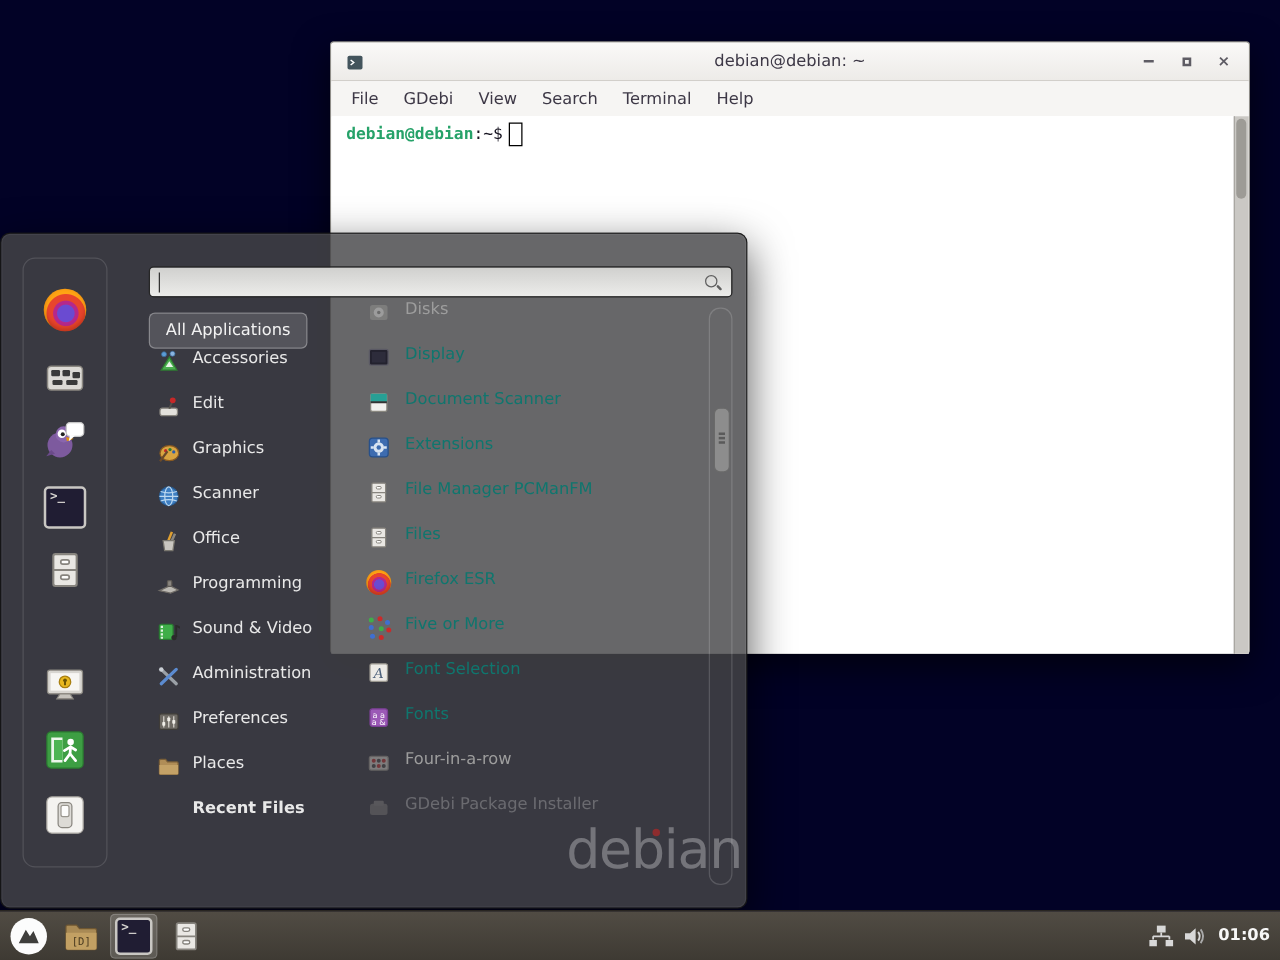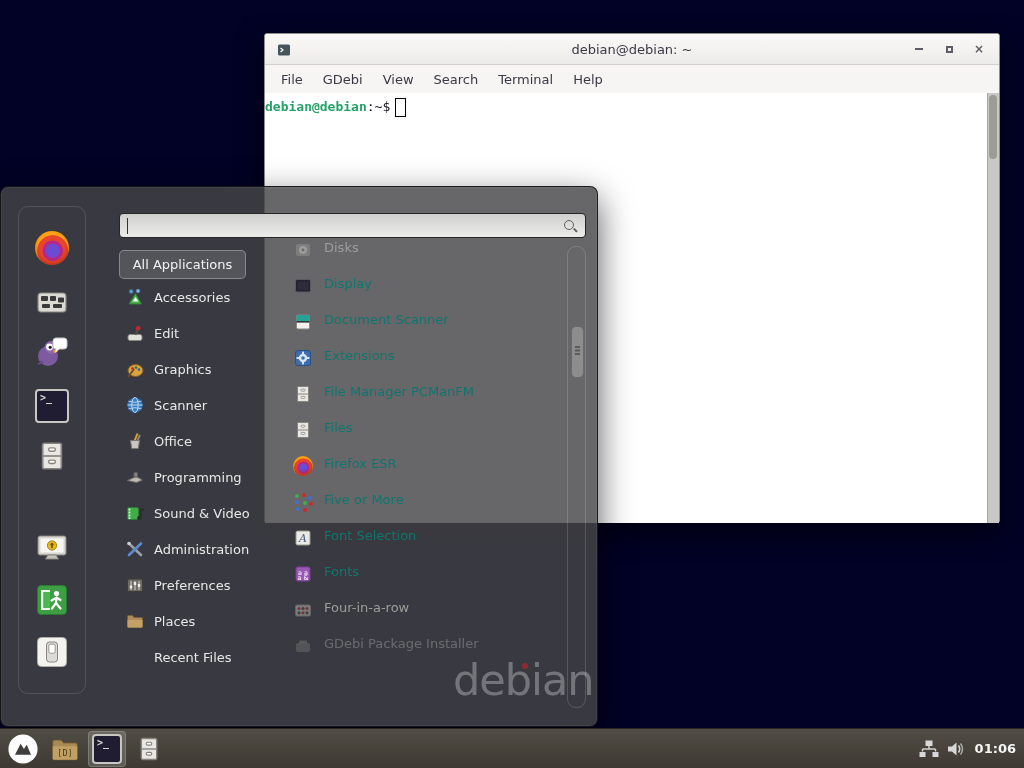--- a/index.html
+++ b/index.html
@@ -29,21 +29,21 @@
   .glyph-max{width:7px;height:7px;border:2px solid #5e5c64;box-sizing:border-box;}
   .glyph-close{color:#5e5c64;font-size:12px;font-weight:bold;line-height:1;}
   .menubar{
     height:28px;background:#f6f5f3;display:flex;align-items:center;
     padding-left:6px;font-size:13px;color:#3d3846;
   }
   .menubar .mitem{padding:4px 10px;border-radius:3px;}
   .term-content{
     position:relative;height:430px;background:#fff;
     font-family:"DejaVu Sans Mono",monospace;font-size:13px;
-    padding:5px 0;box-sizing:border-box;
+    padding:5px 12px;box-sizing:border-box;
   }
   .prompt-user{color:#26a269;font-weight:bold;}
   .prompt-suffix{color:#171421;}
   .term-cursor{display:inline-block;width:9px;height:17px;border:1.4px solid #000;vertical-align:middle;margin-left:5px;background:#fff;}
   .term-scrollbar{
     position:absolute;right:0;top:0;bottom:0;width:11px;
     background:#cac8c4;border-left:1px solid #a9a7a2;
   }
   .term-scroll-handle{position:absolute;top:2px;left:1px;width:8px;height:64px;border-radius:4px;background:#9d9b96;}
 
@@ -87,24 +87,24 @@
   .search-mag{position:absolute;right:8px;top:5px;width:14px;height:14px;}
   .search-mag::before{content:"";position:absolute;left:1px;top:1px;width:8px;height:8px;border:1.6px solid #5f5f5f;border-radius:50%;}
   .search-mag::after{content:"";position:absolute;left:9.5px;top:9.5px;width:4.5px;height:1.8px;background:#5f5f5f;transform:rotate(45deg);border-radius:1px;}
 
   .all-apps-btn{
     position:absolute;left:118px;top:63px;width:127px;height:29px;box-sizing:border-box;
     background:rgba(255,255,255,0.14);border:1px solid rgba(255,255,255,0.30);border-radius:5px;
     color:#f2f2f2;font-size:13px;display:flex;align-items:center;justify-content:center;cursor:pointer;
   }
   .categories{position:absolute;left:118px;top:92px;width:160px;}
-  .cat-row{height:36px;display:flex;align-items:center;gap:9px;cursor:pointer;padding-left:6px;}
+  .cat-row{height:36px;display:flex;align-items:flex-start;gap:9px;cursor:pointer;padding-left:6px;}
   .cat-row .cicon{width:20px;height:20px;flex:0 0 20px;}
   .cat-row .cat-label{font-size:13px;color:#e8e8e8;white-space:nowrap;}
-  .cat-row.no-icon{padding-left:35px;}
+  .cat-row.no-icon{padding-left:35px;font-weight:bold;}
 
   .apps-list{position:absolute;left:280px;top:53px;width:280px;}
   .app-row{height:36px;display:flex;align-items:flex-start;gap:11px;cursor:pointer;padding-left:12px;}
   .app-row .appicon{width:20px;height:20px;flex:0 0 20px;position:relative;}
   .app-row .app-label{font-size:13px;color:#0f766e;white-space:nowrap;}
   .app-row.faded .app-label{color:#9d9d9d;}
   .app-row.faded .appicon{opacity:.55;}
   .app-row.faded2 .app-label{color:rgba(205,205,205,0.33);}
   .app-row.faded2 .appicon{opacity:.28;}
 

